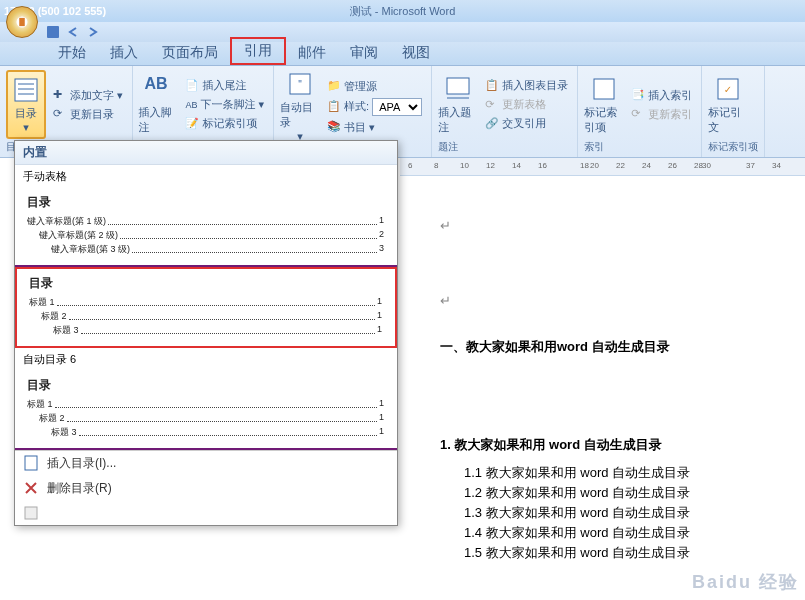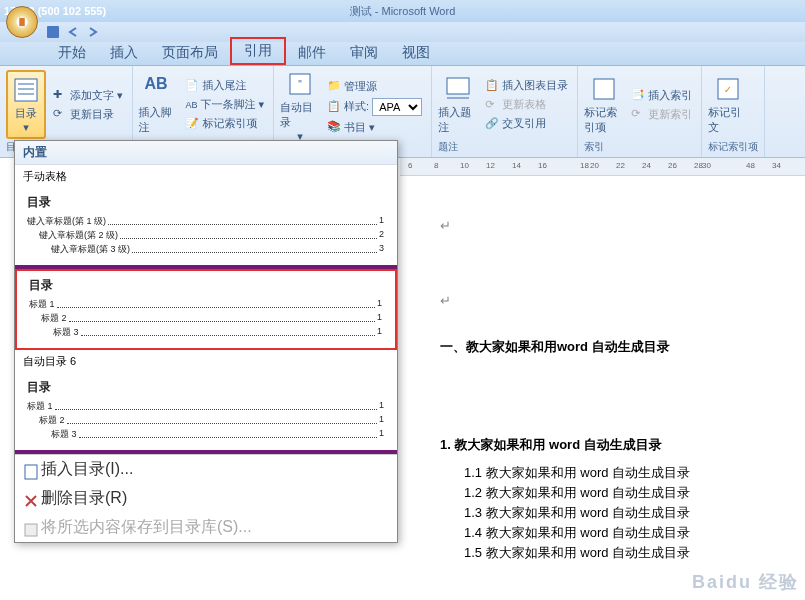--- a/index.html
+++ b/index.html
@@ -30,33 +30,33 @@
 .small-btns { display: flex; flex-direction: column; gap: 2px; font-size: 11px; color: #3a5a84; justify-content: center; }
 .small-btn { display: flex; align-items: center; gap: 3px; padding: 1px 3px; white-space: nowrap; cursor:pointer; }
 .small-btn .si { width: 14px; height: 14px; display:inline-block; }
 .style-dd { width: 50px; height: 18px; border: 1px solid #8fa8c8; background: #fff; font-size: 11px; padding: 0 2px; }
 
 .ruler { height: 18px; background: #eaf0f8; border-bottom: 1px solid #c5d7eb; position: relative; font-size: 8px; color: #666; margin-left: 400px; }
 .ruler-num { position: absolute; top: 3px; }
 
 .dropdown { position: absolute; left: 14px; top: 140px; width: 384px; background: #fff; border: 1px solid #888; box-shadow: 2px 2px 8px rgba(0,0,0,0.3); z-index: 20; font-size: 12px; }
 .dd-section-head { background: linear-gradient(#f4f8fc,#e3edf8); padding: 3px 8px; font-weight: bold; color: #3a5a84; border-bottom: 1px solid #d2ddea; }
-.dd-item { padding: 4px 8px 6px; border-bottom: 4px solid #701a75; cursor:pointer; }
+.dd-item { padding: 4px 8px 6px; border-bottom: 2px solid #701a75; cursor:pointer; }
 .dd-item.highlight { border: 2px solid #e03030; }
 .dd-item-title { font-size: 11px; margin-bottom: 8px; }
 .dd-preview { font-size: 10px; color: #222; padding: 2px 4px; }
 .dd-heading { font-weight: bold; font-size: 12px; margin-bottom: 4px; }
 .toc-line { display: flex; font-size: 9px; margin: 1px 0; }
 .toc-line .txt { white-space: nowrap; }
 .toc-line .dots { flex: 1; border-bottom: 1px dotted #444; margin: 0 2px 3px; }
 .toc-line .pg { width: 6px; }
 .toc-line.in1 { margin-left: 12px; }
 .toc-line.in2 { margin-left: 24px; }
 .dd-menu { border-top: 1px solid #ccc; }
-.dd-menu-item { display: flex; align-items: flex-end; gap: 2px; padding: 4px 8px; font-size: 16px; color: #333; cursor:pointer; }
+.dd-menu-item { display: flex; align-items: flex-start; gap: 8px; padding: 4px 8px; font-size: 12px; color: #333; cursor:pointer; }
 .dd-menu-item .mi { width: 16px; height: 16px; }
 .dd-menu-item.disabled { color: #aaa; }
 
 .doc { position: absolute; left: 400px; top: 178px; right: 0; bottom: 0; background: #fff; overflow: hidden; padding: 40px 20px 20px 40px; font-size: 13px; color: #000; }
 .doc .sec-title { font-weight: bold; margin: 30px 0 10px; }
 .doc .bullet-line { margin: 2px 0; }
 .doc .para-mark { color: #888; }
 
 .watermark { position: absolute; right: 6px; bottom: 6px; font-size: 18px; color: rgba(120,140,170,0.45); font-weight: bold; letter-spacing: 2px; z-index: 30; }
 </style>
@@ -252,21 +252,21 @@
     <div class="ruler-num" style="left: 86px;">12</div>
     <div class="ruler-num" style="left: 112px;">14</div>
     <div class="ruler-num" style="left: 138px;">16</div>
     <div class="ruler-num" style="left: 180px;">18</div>
     <div class="ruler-num" style="left: 190px;">20</div>
     <div class="ruler-num" style="left: 216px;">22</div>
     <div class="ruler-num" style="left: 242px;">24</div>
     <div class="ruler-num" style="left: 268px;">26</div>
     <div class="ruler-num" style="left: 294px;">28</div>
     <div class="ruler-num" style="left: 302px;">30</div>
-    <div class="ruler-num" style="left: 346px;">48</div>
+    <div class="ruler-num" style="left: 346px;">37</div>
     <div class="ruler-num" style="left: 372px;">34</div>
   </div>
 
 <div class="dropdown">
   <div class="dd-section-head">内置</div>
 
   <div class="dd-item">
     <div class="dd-item-title">手动表格</div>
     <div class="dd-preview">
       <div class="dd-heading">目录</div>
@@ -341,21 +341,20 @@
     <div class="dd-menu-item">
       <span class="mi"><svg width="16" height="16">
             <path d="M3 3 L13 13 M13 3 L3 13" stroke="#c04040" stroke-width="2"></path>
           </svg></span>
       <span>删除目录(R)</span>
     </div>
     <div class="dd-menu-item disabled">
       <span class="mi"><svg width="16" height="16">
             <rect x="2" y="2" width="12" height="12" fill="#eee" stroke="#aaa"></rect>
           </svg></span>
-      <span>将所选内容保存到目录库(S)...</span>
     </div>
   </div>
 </div>
 
 <div class="doc">
   <div style="margin-bottom:60px;"><span class="para-mark">↵</span></div>
   <div style="margin-bottom:30px;"><span class="para-mark">↵</span></div>
   <div class="sec-title">一、教大家如果和用word 自动生成目录</div>
   <div style="height:40px"></div>
   <div class="sec-title">1.  教大家如果和用 word 自动生成目录</div>

